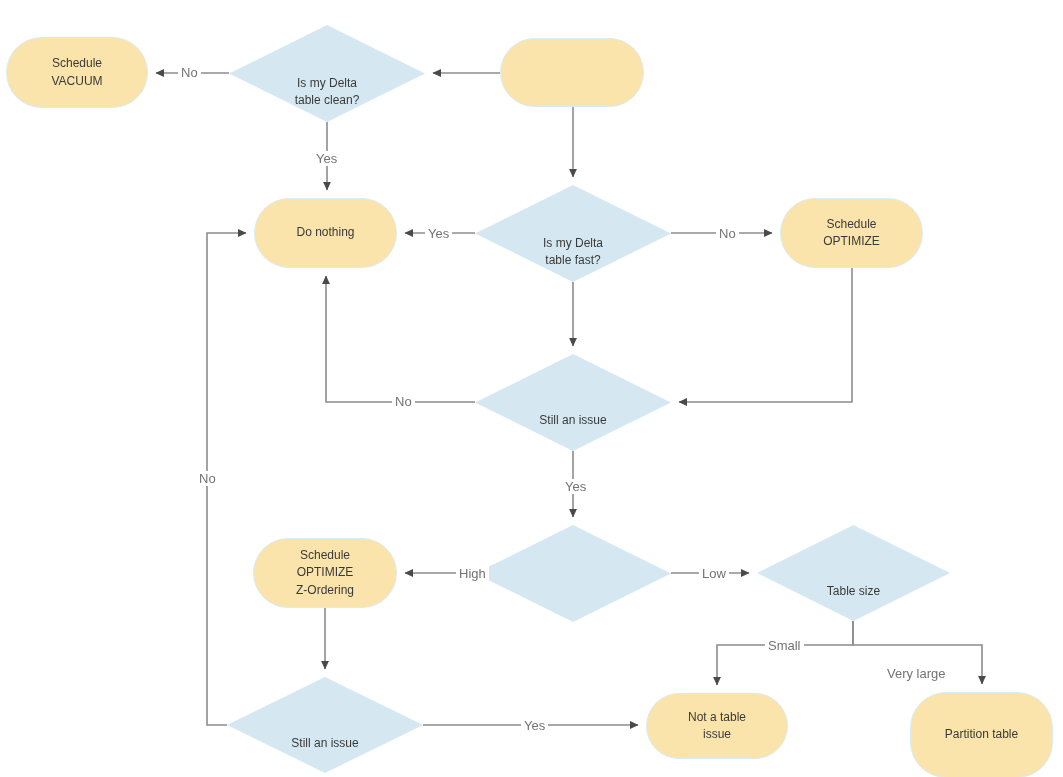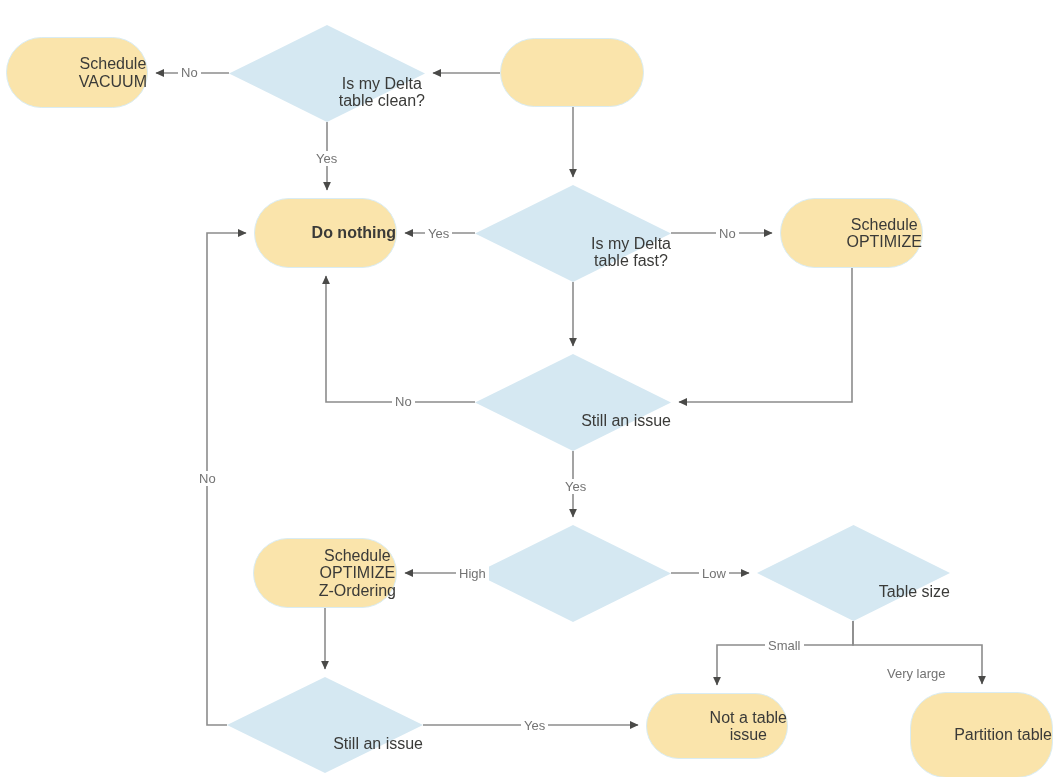--- a/index.html
+++ b/index.html
@@ -22,25 +22,25 @@
     position: absolute;
     left: 0;
     top: 0;
     width: 1063px;
     height: 777px;
   }
   .node {
     position: absolute;
     display: flex;
     align-items: center;
-    justify-content: flex-end;
+    justify-content: center;
     text-align: center;
     box-sizing: border-box;
     color: #3a3a38;
-    font-size: 16px;
+    font-size: 12px;
     line-height: 17.5px;
     white-space: pre-line;
     z-index: 2;
   }
   .node.terminator {
     background: #fae4ab;
     border: 1px solid #d9ecf3;
     border-radius: 36px;
   }
   .node.decision {
@@ -103,21 +103,21 @@
         <path d="M 227 725 L 207 725 L 207 233 L 246 233" marker-end="url(#arrowhead)"></path>
       </g>
   </svg>
 
   <div id="node-layer">
       <div class="node terminator" style="left: 6px; top: 37px; width: 142px; height: 71px;"><span>Schedule
 VACUUM</span></div>
       <div class="node decision" style="left: 229px; top: 25px; width: 196px; height: 97px;"><div class="dshape"></div><div class="dlabel">Is my Delta
 table clean?</div></div>
       <div class="node terminator" style="left: 500px; top: 38px; width: 144px; height: 69px;"><span></span></div>
-      <div class="node terminator" style="left: 254px; top: 198px; width: 143px; height: 70px; font-weight: bold;"><span>Do nothing</span></div>
+      <div class="node terminator" style="left: 254px; top: 198px; width: 143px; height: 70px;"><span>Do nothing</span></div>
       <div class="node decision" style="left: 475px; top: 185px; width: 196px; height: 97px;"><div class="dshape"></div><div class="dlabel">Is my Delta
 table fast?</div></div>
       <div class="node terminator" style="left: 780px; top: 198px; width: 143px; height: 70px;"><span>Schedule
 OPTIMIZE</span></div>
       <div class="node decision" style="left: 475px; top: 354px; width: 196px; height: 97px;"><div class="dshape"></div><div class="dlabel">Still an issue</div></div>
       <div class="node terminator" style="left: 253px; top: 538px; width: 144px; height: 70px;"><span>Schedule
 OPTIMIZE
 Z-Ordering</span></div>
       <div class="node decision" style="left: 475px; top: 525px; width: 196px; height: 97px;"><div class="dshape"></div></div>
       <div class="node decision" style="left: 757px; top: 525px; width: 193px; height: 96px;"><div class="dshape"></div><div class="dlabel">Table size</div></div>

